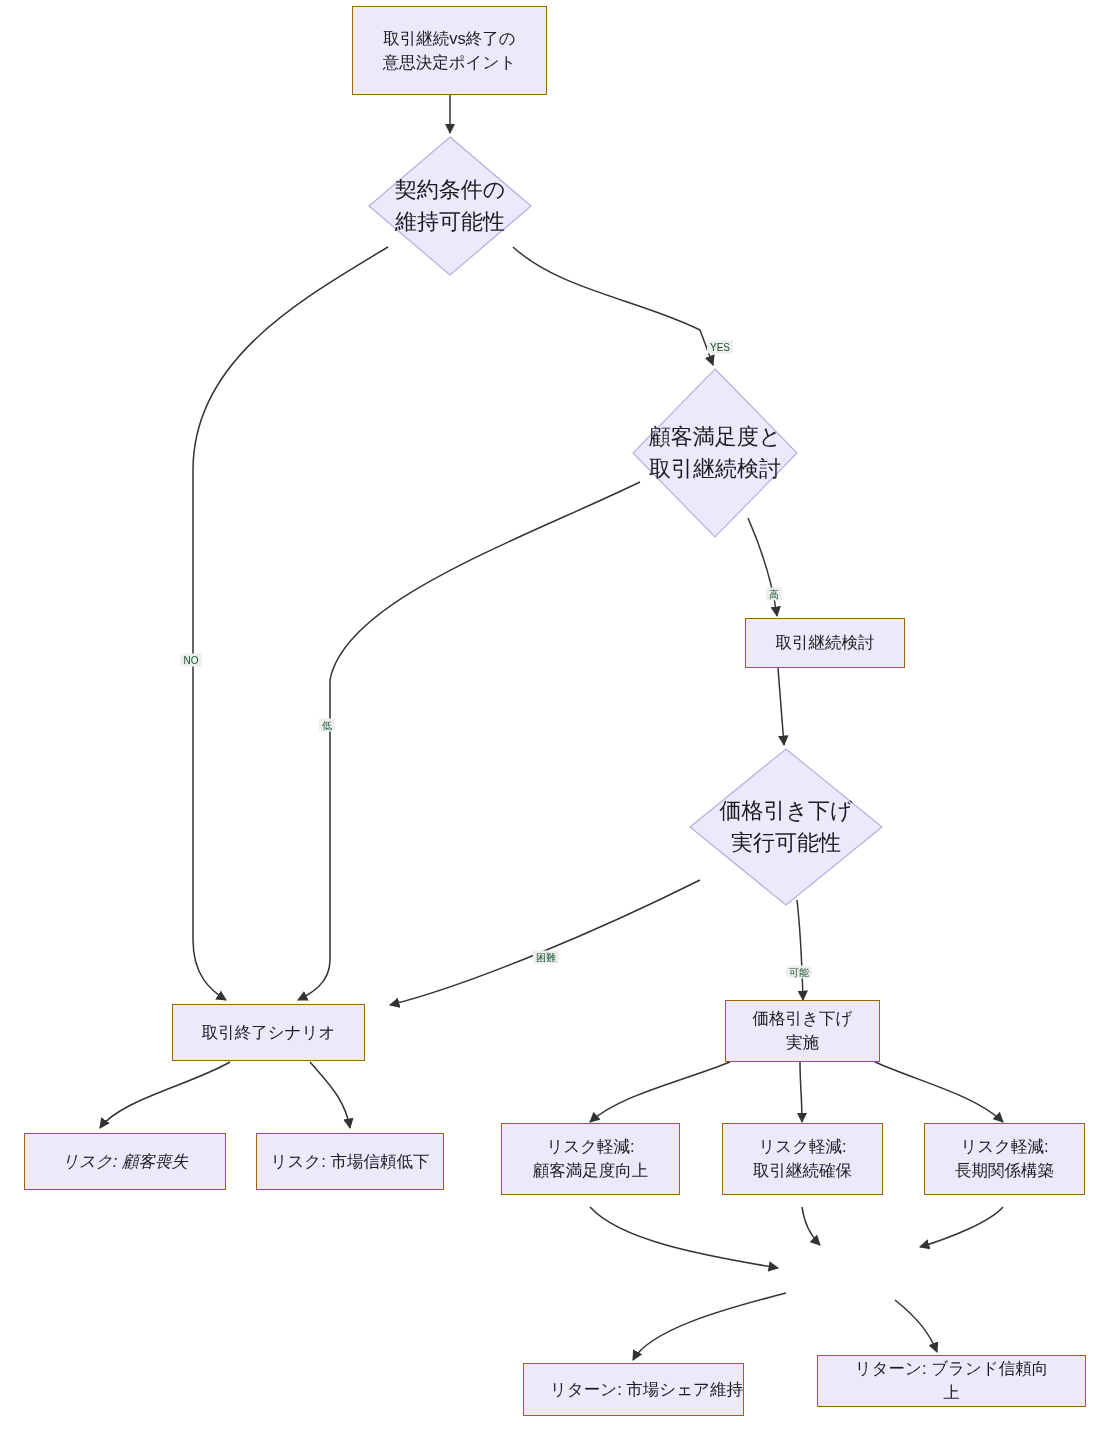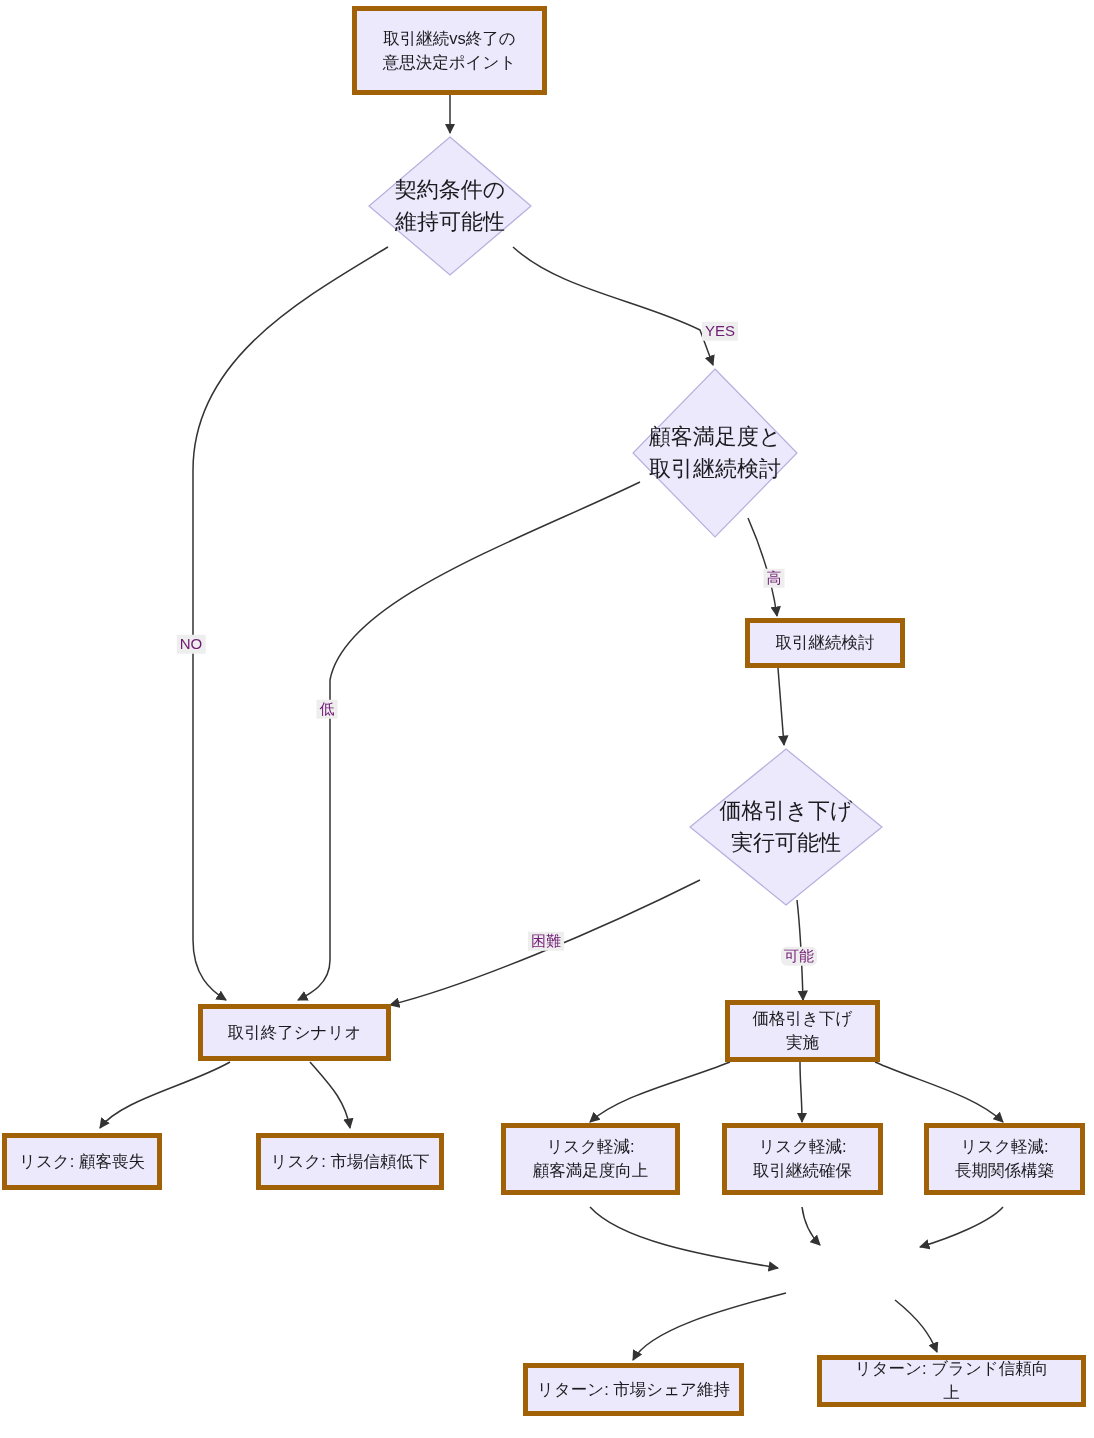--- a/index.html
+++ b/index.html
@@ -29,21 +29,21 @@
     box-sizing: border-box;
     display: flex;
     align-items: center;
     justify-content: center;
     text-align: center;
     color: #1b1b1f;
     font-size: 16.5px;
     line-height: 1.45;
     white-space: pre-line;
     background: #ebe9fb;
-    border: 5px solid #a16207;
+    border: 1px solid #a16207;
     z-index: 3;
   }
   .diamond-wrap {
     position: absolute;
     z-index: 3;
   }
   .diamond-shape {
     position: absolute;
     left: 0; top: 0;
     width: 100%; height: 100%;
@@ -57,27 +57,28 @@
     justify-content: center;
     text-align: center;
     white-space: pre-line;
     color: #1b1b1f;
     font-size: 22px;
     line-height: 1.45;
   }
   .edge-label {
     position: absolute;
     background: #eeeeee;
-    color: #701a75;
-    font-size: 15px;
+    color: #14532d;
+    font-size: 10px;
     line-height: 1.1;
     padding: 1px 3px;
     white-space: nowrap;
     transform: translate(-50%, -50%);
     z-index: 4;
+    margin-top: 16px;
   }
 </style>
 </head>
 <body>
 
 <div id="canvas">
 
   <svg id="edge-layer" viewBox="0 0 1094 1438" width="1094" height="1438" xmlns="http://www.w3.org/2000/svg">
     <defs>
       <marker id="arrow" viewBox="0 0 10 10" refX="9" refY="5" markerWidth="7" markerHeight="7" orient="auto-start-reverse">
@@ -150,25 +151,25 @@
   </div>
 
   <div class="diamond-wrap" style="left:689px; top:748px; width:194px; height:158px;">
     <svg class="diamond-shape" viewBox="0 0 194 158" preserveAspectRatio="none">
       <polygon points="97,1 193,79 97,157 1,79" fill="#ebe9fb" stroke="#b7aede" stroke-width="1.2"></polygon>
     </svg>
     <div class="diamond-label">価格引き下げ
 実行可能性</div>
   </div>
 
-  <div class="node" style="left:198px; top:1004px; width:193px; height:57px;">
+  <div class="node" style="left:172px; top:1004px; width:193px; height:57px;">
     <span>取引終了シナリオ</span>
   </div>
 
-  <div class="node" style="left:2px; top:1133px; width:160px; height:57px;">
+  <div class="node" style="left:24px; top:1133px; width:202px; height:57px;font-style:italic;">
     <span>リスク: 顧客喪失</span>
   </div>
 
   <div class="node" style="left:256px; top:1133px; width:188px; height:57px;">
     <span>リスク: 市場信頼低下</span>
   </div>
 
   <div class="node" style="left:725px; top:1000px; width:155px; height:62px;">
     <span>価格引き下げ
 実施</span>
@@ -183,21 +184,21 @@
     <span>リスク軽減:
 取引継続確保</span>
   </div>
 
   <div class="node" style="left:924px; top:1123px; width:161px; height:72px;">
     <span>リスク軽減:
 長期関係構築</span>
   </div>
 
 
-  <div class="node" style="left:523px; top:1363px; width:221px; height:53px;">
+  <div class="node" style="left:523px; top:1363px; width:221px; height:53px;justify-content:flex-end;">
     <span>リターン: 市場シェア維持</span>
   </div>
 
   <div class="node" style="left:817px; top:1355px; width:269px; height:52px;">
     <span>リターン: ブランド信頼向
 上</span>
   </div>
 
   <div class="edge-label" style="left:720px; top:331px;">YES</div>
   <div class="edge-label" style="left:191px; top:644px;">NO</div>

